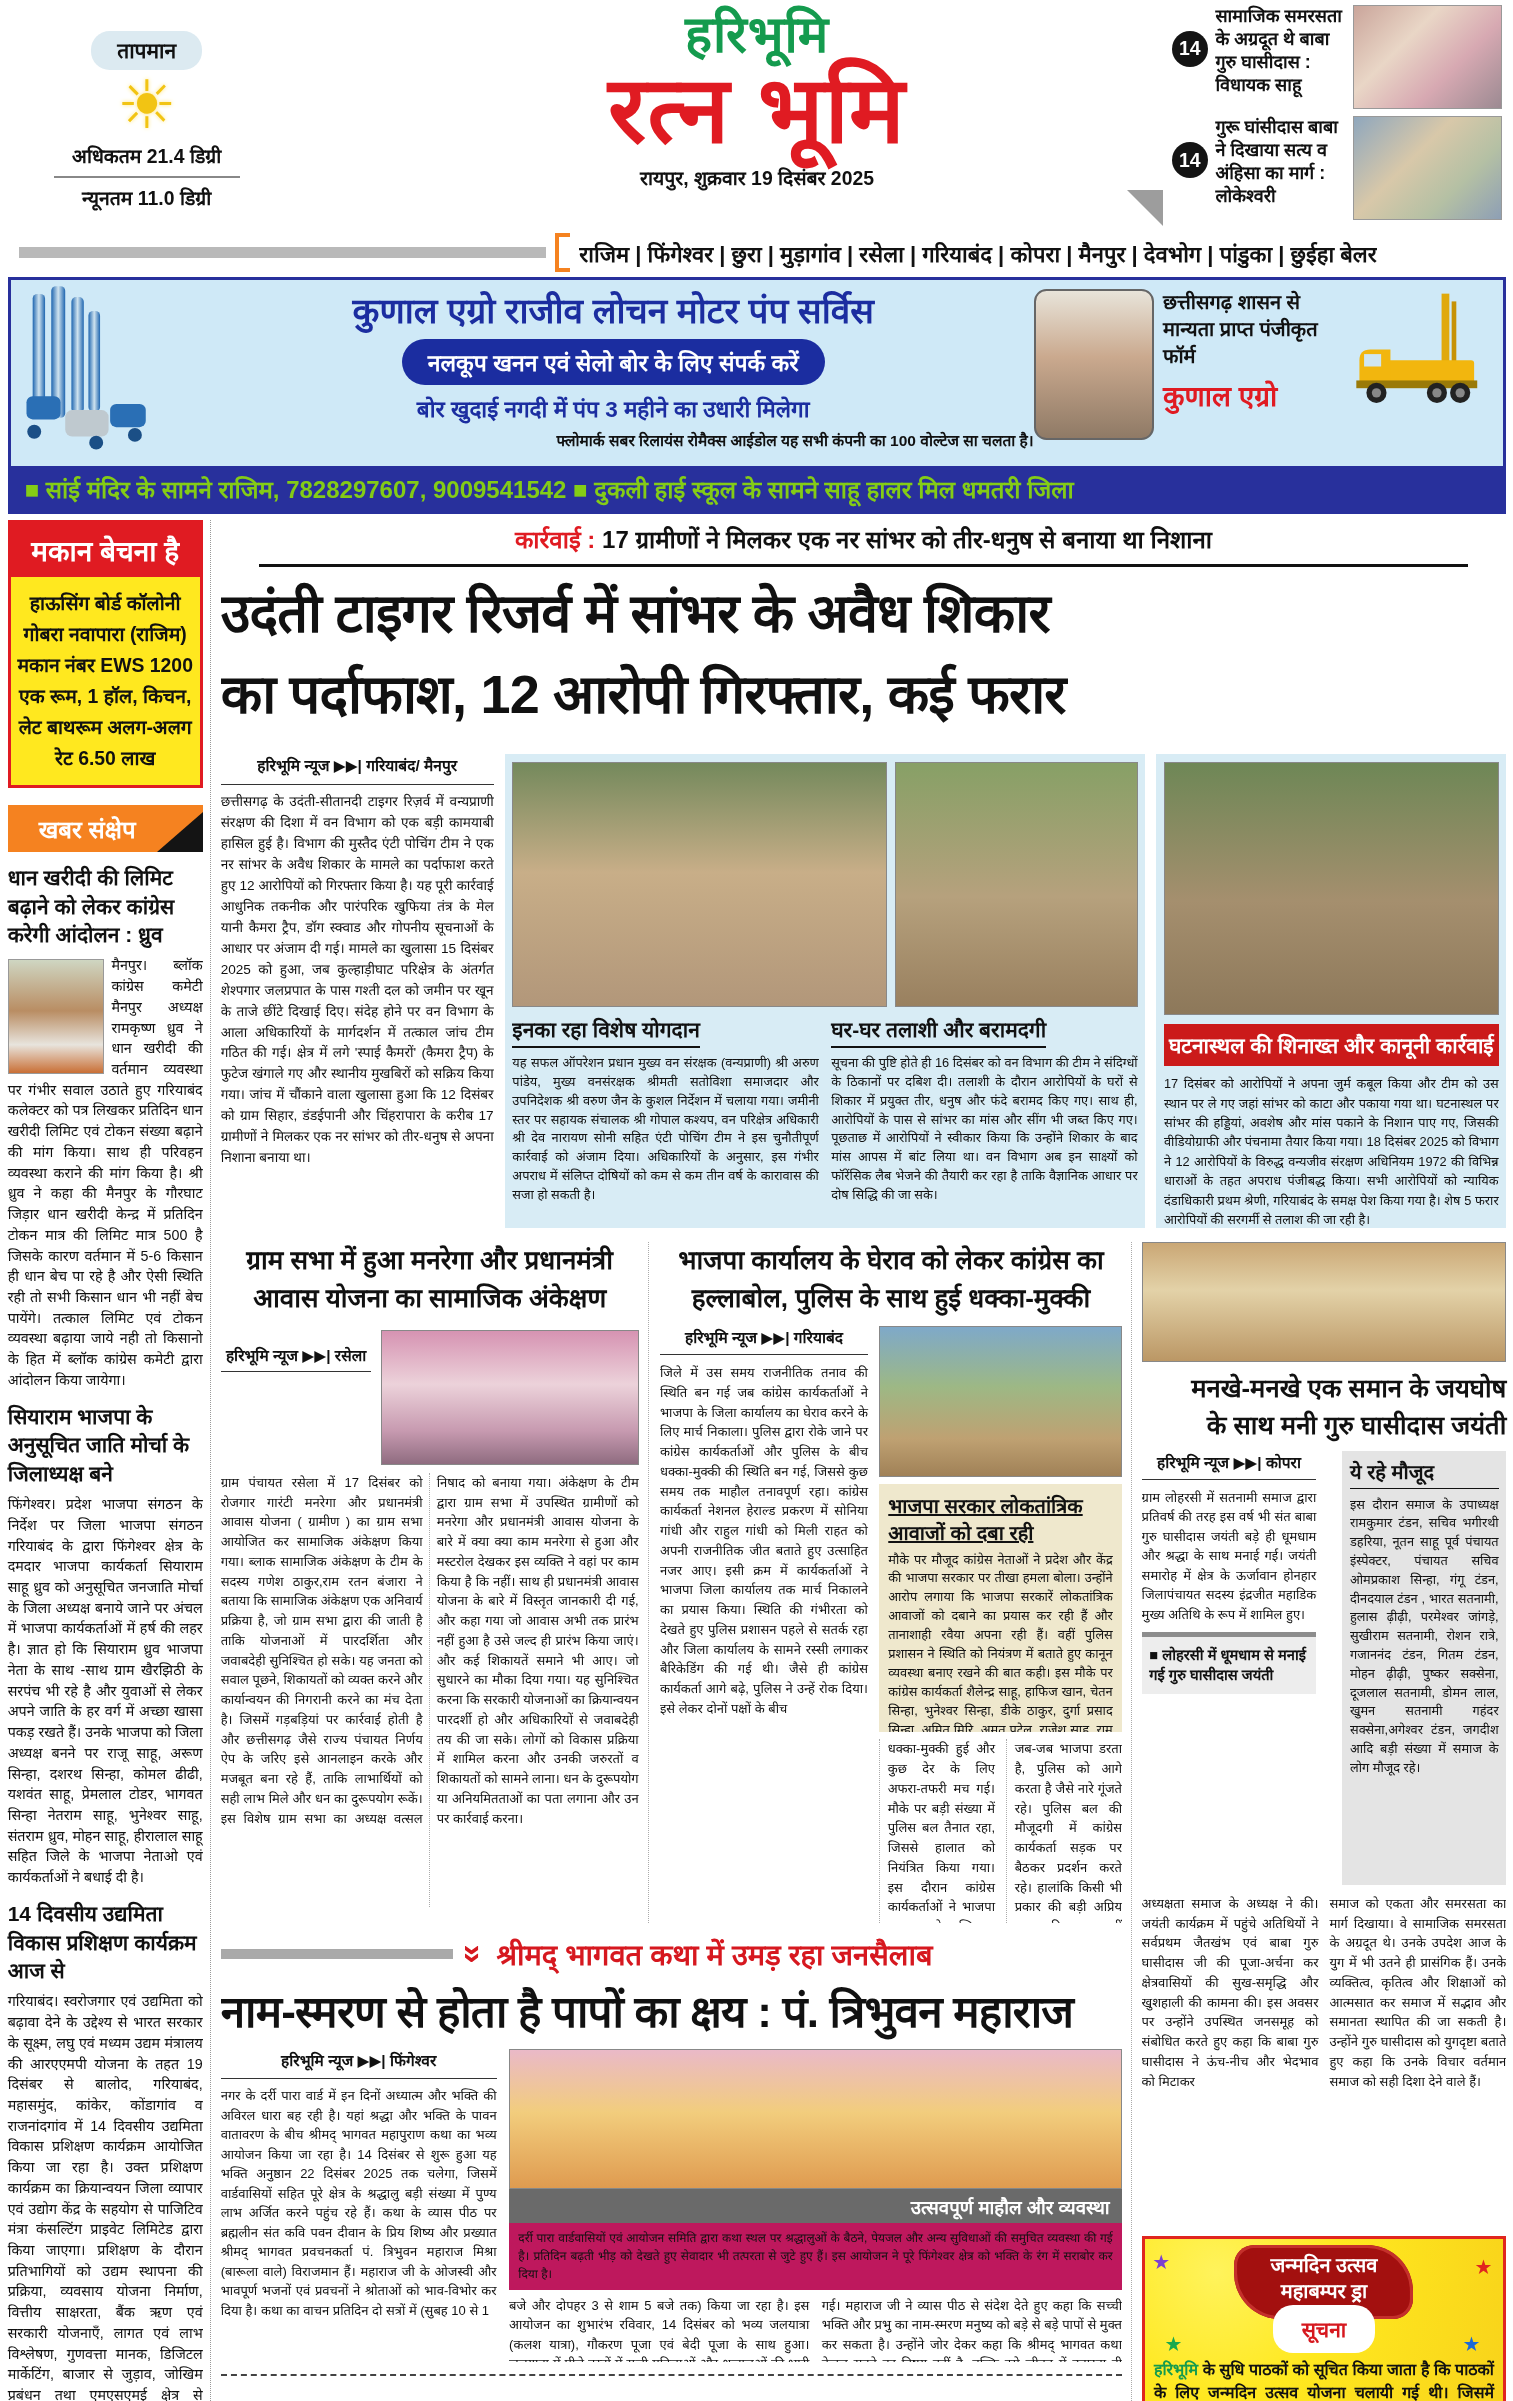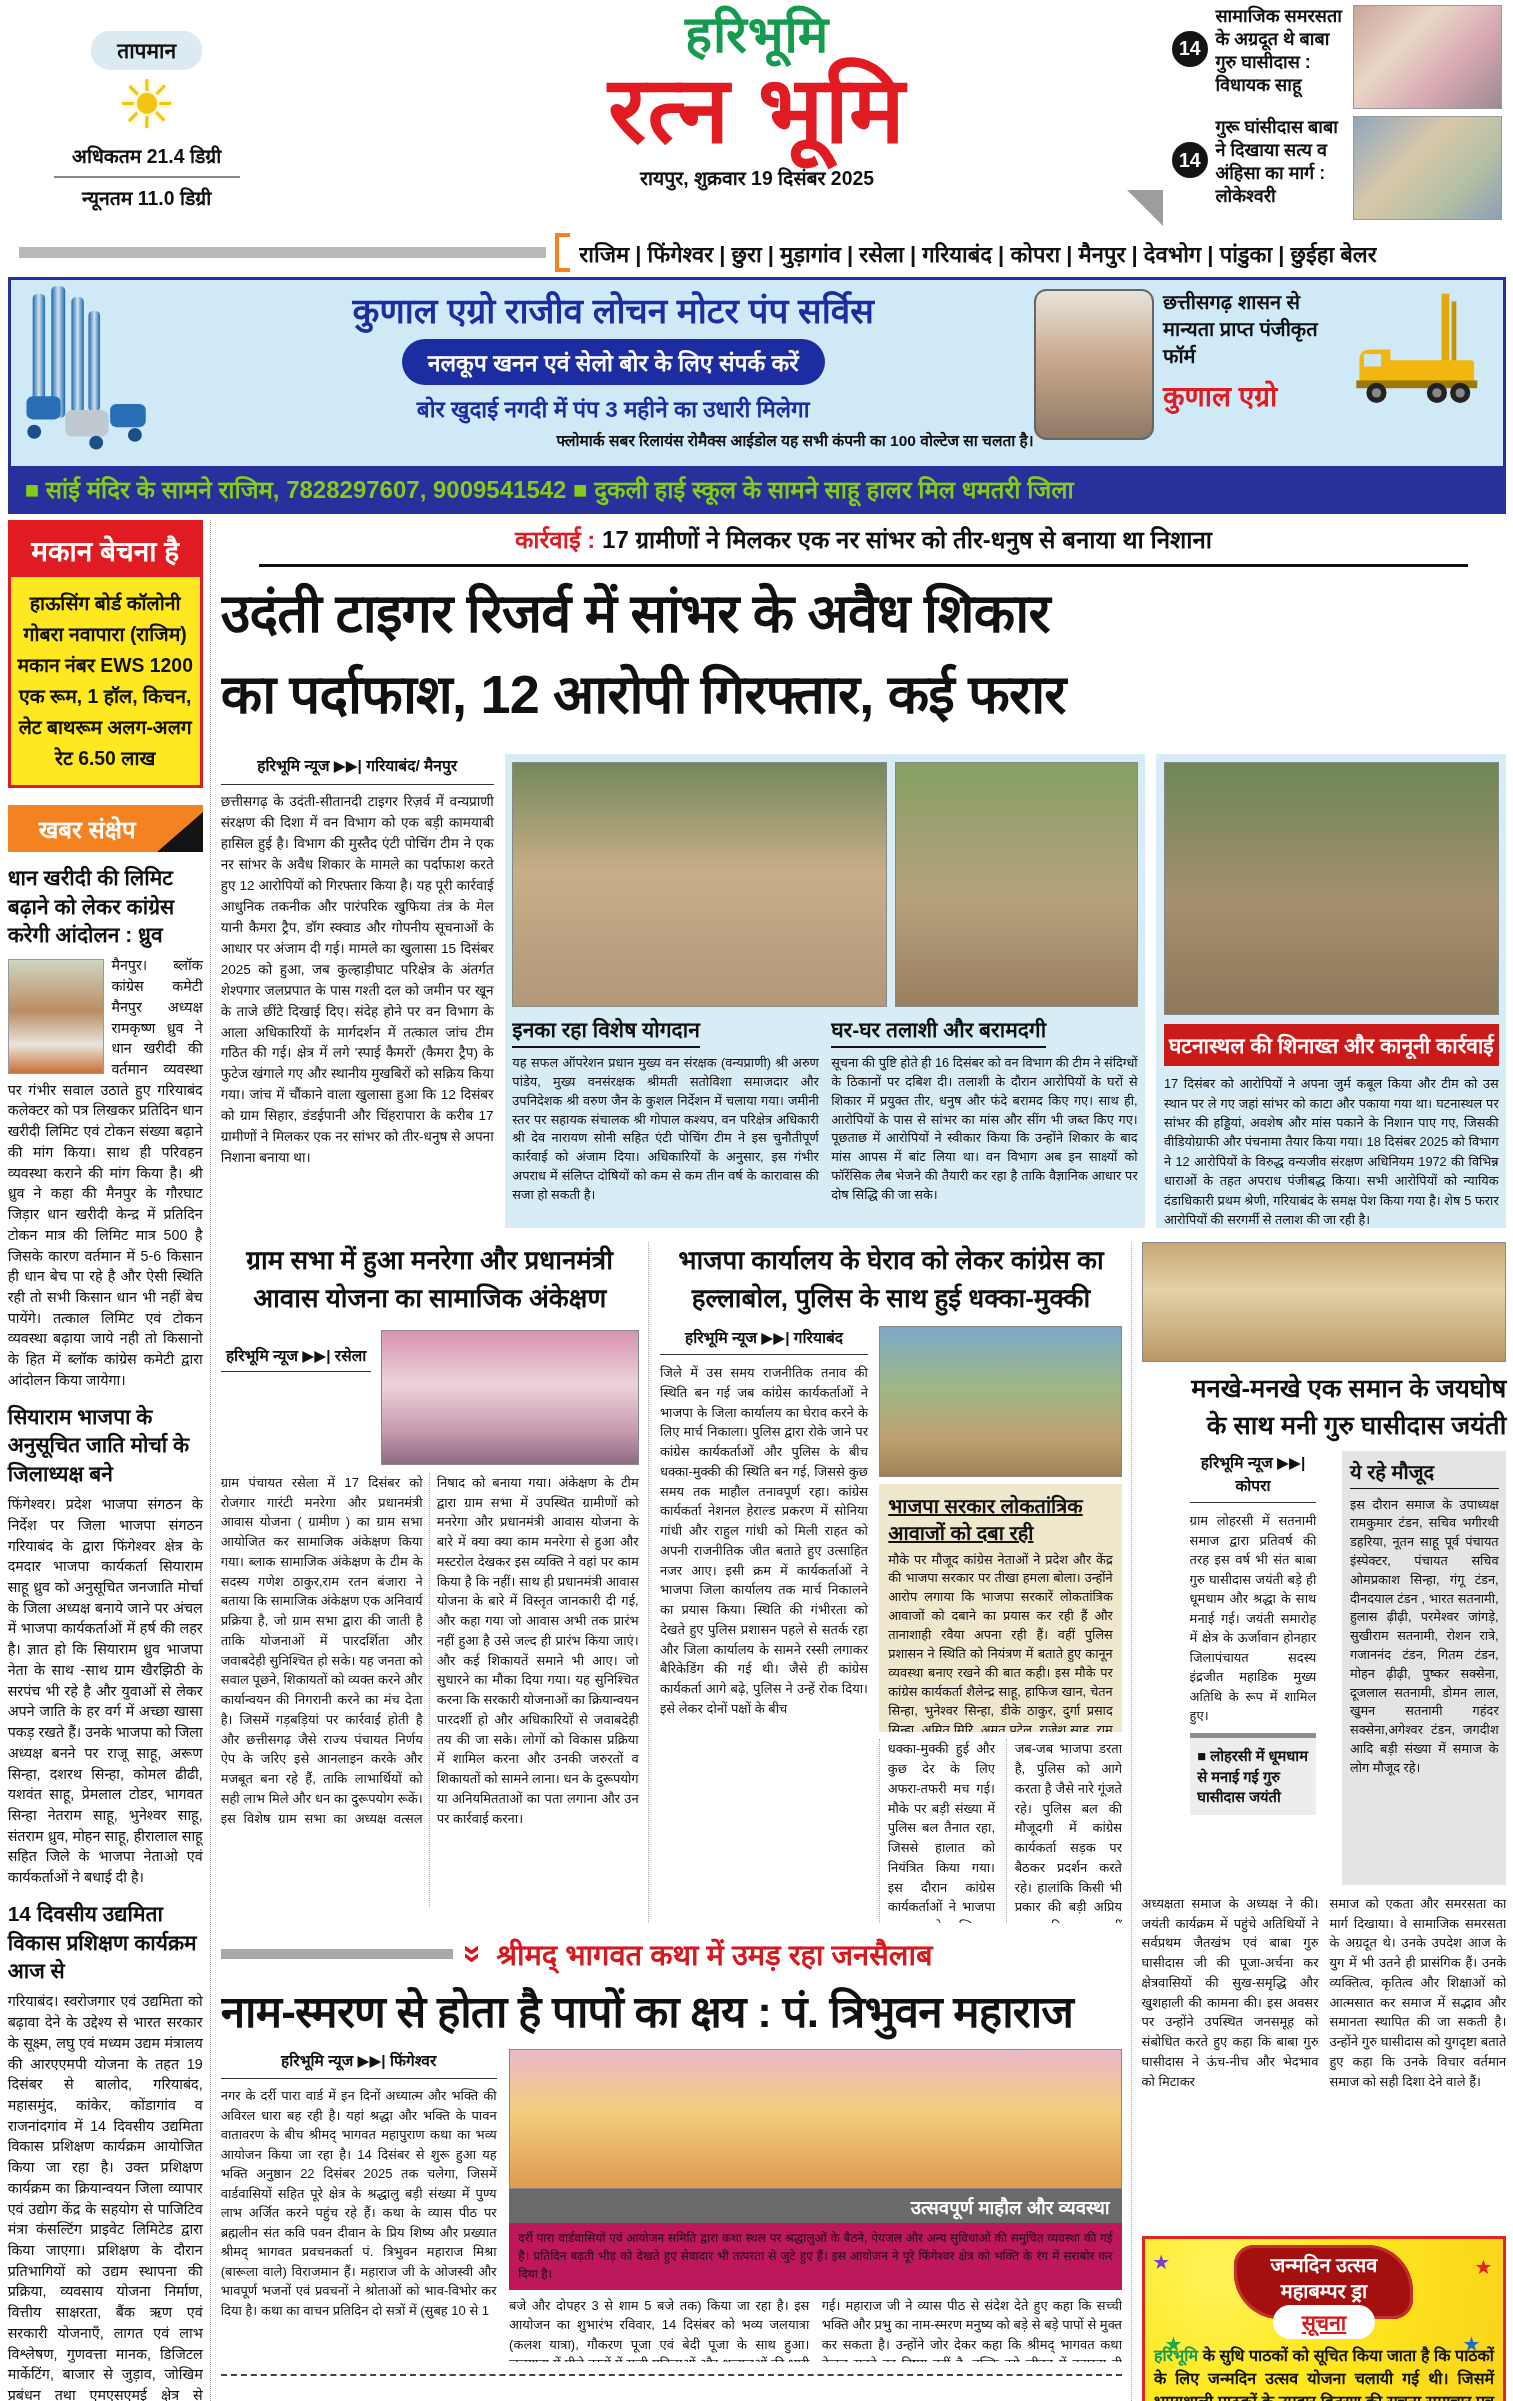--- a/index.html
+++ b/index.html
@@ -90,32 +90,32 @@
   .sec-b-photo{height:149px;background:linear-gradient(180deg,#7fa9c9 0%,#9db885 40%,#bfa172 75%,#a08157 100%);border:0.8px solid #888;}
   .beige{background:#efe8cd;padding:7.7px 9.3px;margin-top:7.7px;height:232px;overflow:hidden;}
   .beige-title{font-size:20px;font-weight:800;text-decoration:underline;margin-bottom:4.6px;}
   .beige-body{font-size:12.8px;line-height:1.48;}
   .sec-b-cols{display:flex;gap:11px;margin-top:7.7px;}
   .sec-b-cols>div{flex:1;min-width:0;font-size:13px;line-height:1.52;border-left:0.8px dotted #aaa;padding-left:7.7px;}
   
   .kopra{width:375px;flex:none;border-left:1.5px dotted #aaa;padding-left:9.3px;box-sizing:border-box;}
   .kopra-photo{height:118px;background:linear-gradient(180deg,#caa775 0%,#e3d2a8 40%,#bb9765 100%);border:0.8px solid #888;}
   .kopra-hl{font-size:25.6px;font-weight:800;text-align:right;line-height:1.45;margin:7.7px 0 6.2px;}
-  .kopra-grid{display:flex;gap:26px;height:434px;overflow:hidden;margin-left:48px;}
+  .kopra-grid{display:flex;gap:26px;height:434px;overflow:hidden;}
   .kopra-body{flex:1;min-width:0;font-size:13px;line-height:1.5;}
   .inset{background:#ededed;border-top:5.4px solid #8d8d8d;padding:7.7px;font-size:14.7px;font-weight:800;line-height:1.4;margin-top:7.7px;}
   .graybox{width:164px;flex:none;background:#e4e4e4;padding:7.7px;box-sizing:border-box;}
   .graybox-title{font-size:20px;font-weight:800;border-bottom:1.5px solid #111;padding-bottom:3.1px;margin-bottom:6.2px;}
   .graybox-body{font-size:12.8px;line-height:1.47;}
   .kopra-cols{display:flex;gap:11px;margin-top:9.3px;height:333px;overflow:hidden;}
   .kopra-cols>div{flex:1;min-width:0;font-size:13px;line-height:1.52;}
   
   .bday{margin-top:9.3px;border:3.1px solid #e0261f;background:radial-gradient(circle at 20% 20%,#fff35c 0%,#ffe81f 40%,#f8d21a 100%);position:relative;height:175px;overflow:hidden;padding:6.2px 9.3px;box-sizing:border-box;text-align:center;}
   .bday-shape{display:inline-block;background:#a3100f;border-radius:20px 46px 20px 46px;color:#fff;font-size:20px;font-weight:800;padding:6.2px 36px 15.5px;line-height:1.3;box-shadow:0 0 0 3.1px #c4302b inset;}
-  .bday-badge{display:inline-block;background:#fff;color:#d6181f;font-size:21px;font-weight:800;border-radius:20px;padding:3px 29px;margin-top:-14px;position:relative;text-decoration:underline;}
+  .bday-badge{display:inline-block;background:#fff;color:#d6181f;font-size:21px;font-weight:800;border-radius:20px;padding:10px 29px;margin-top:-14px;position:relative;}
   .bday-body{font-size:16px;font-weight:bold;line-height:1.45;text-align:justify;margin-top:4.6px;}
   .bday-brand{color:#149b4e;font-weight:800;}
   .star{position:absolute;font-size:20px;}
   
   .bhag{margin-top:11px;}
   .bhag-divider{display:flex;align-items:center;gap:12.4px;}
   .bhag-bar{width:232px;height:10px;background:#a9a9a9;position:relative;}
   .chev{color:#d6181f;font-size:34px;font-weight:800;display:inline-block;transform:rotate(90deg);line-height:.7;}
   .bhag-kicker{color:#d6181f;font-size:29px;font-weight:800;}
   .bhag-hl{font-size:44px;font-weight:800;margin:6.2px 0 9.3px;letter-spacing:-0.8px;white-space:nowrap;overflow:hidden;}

